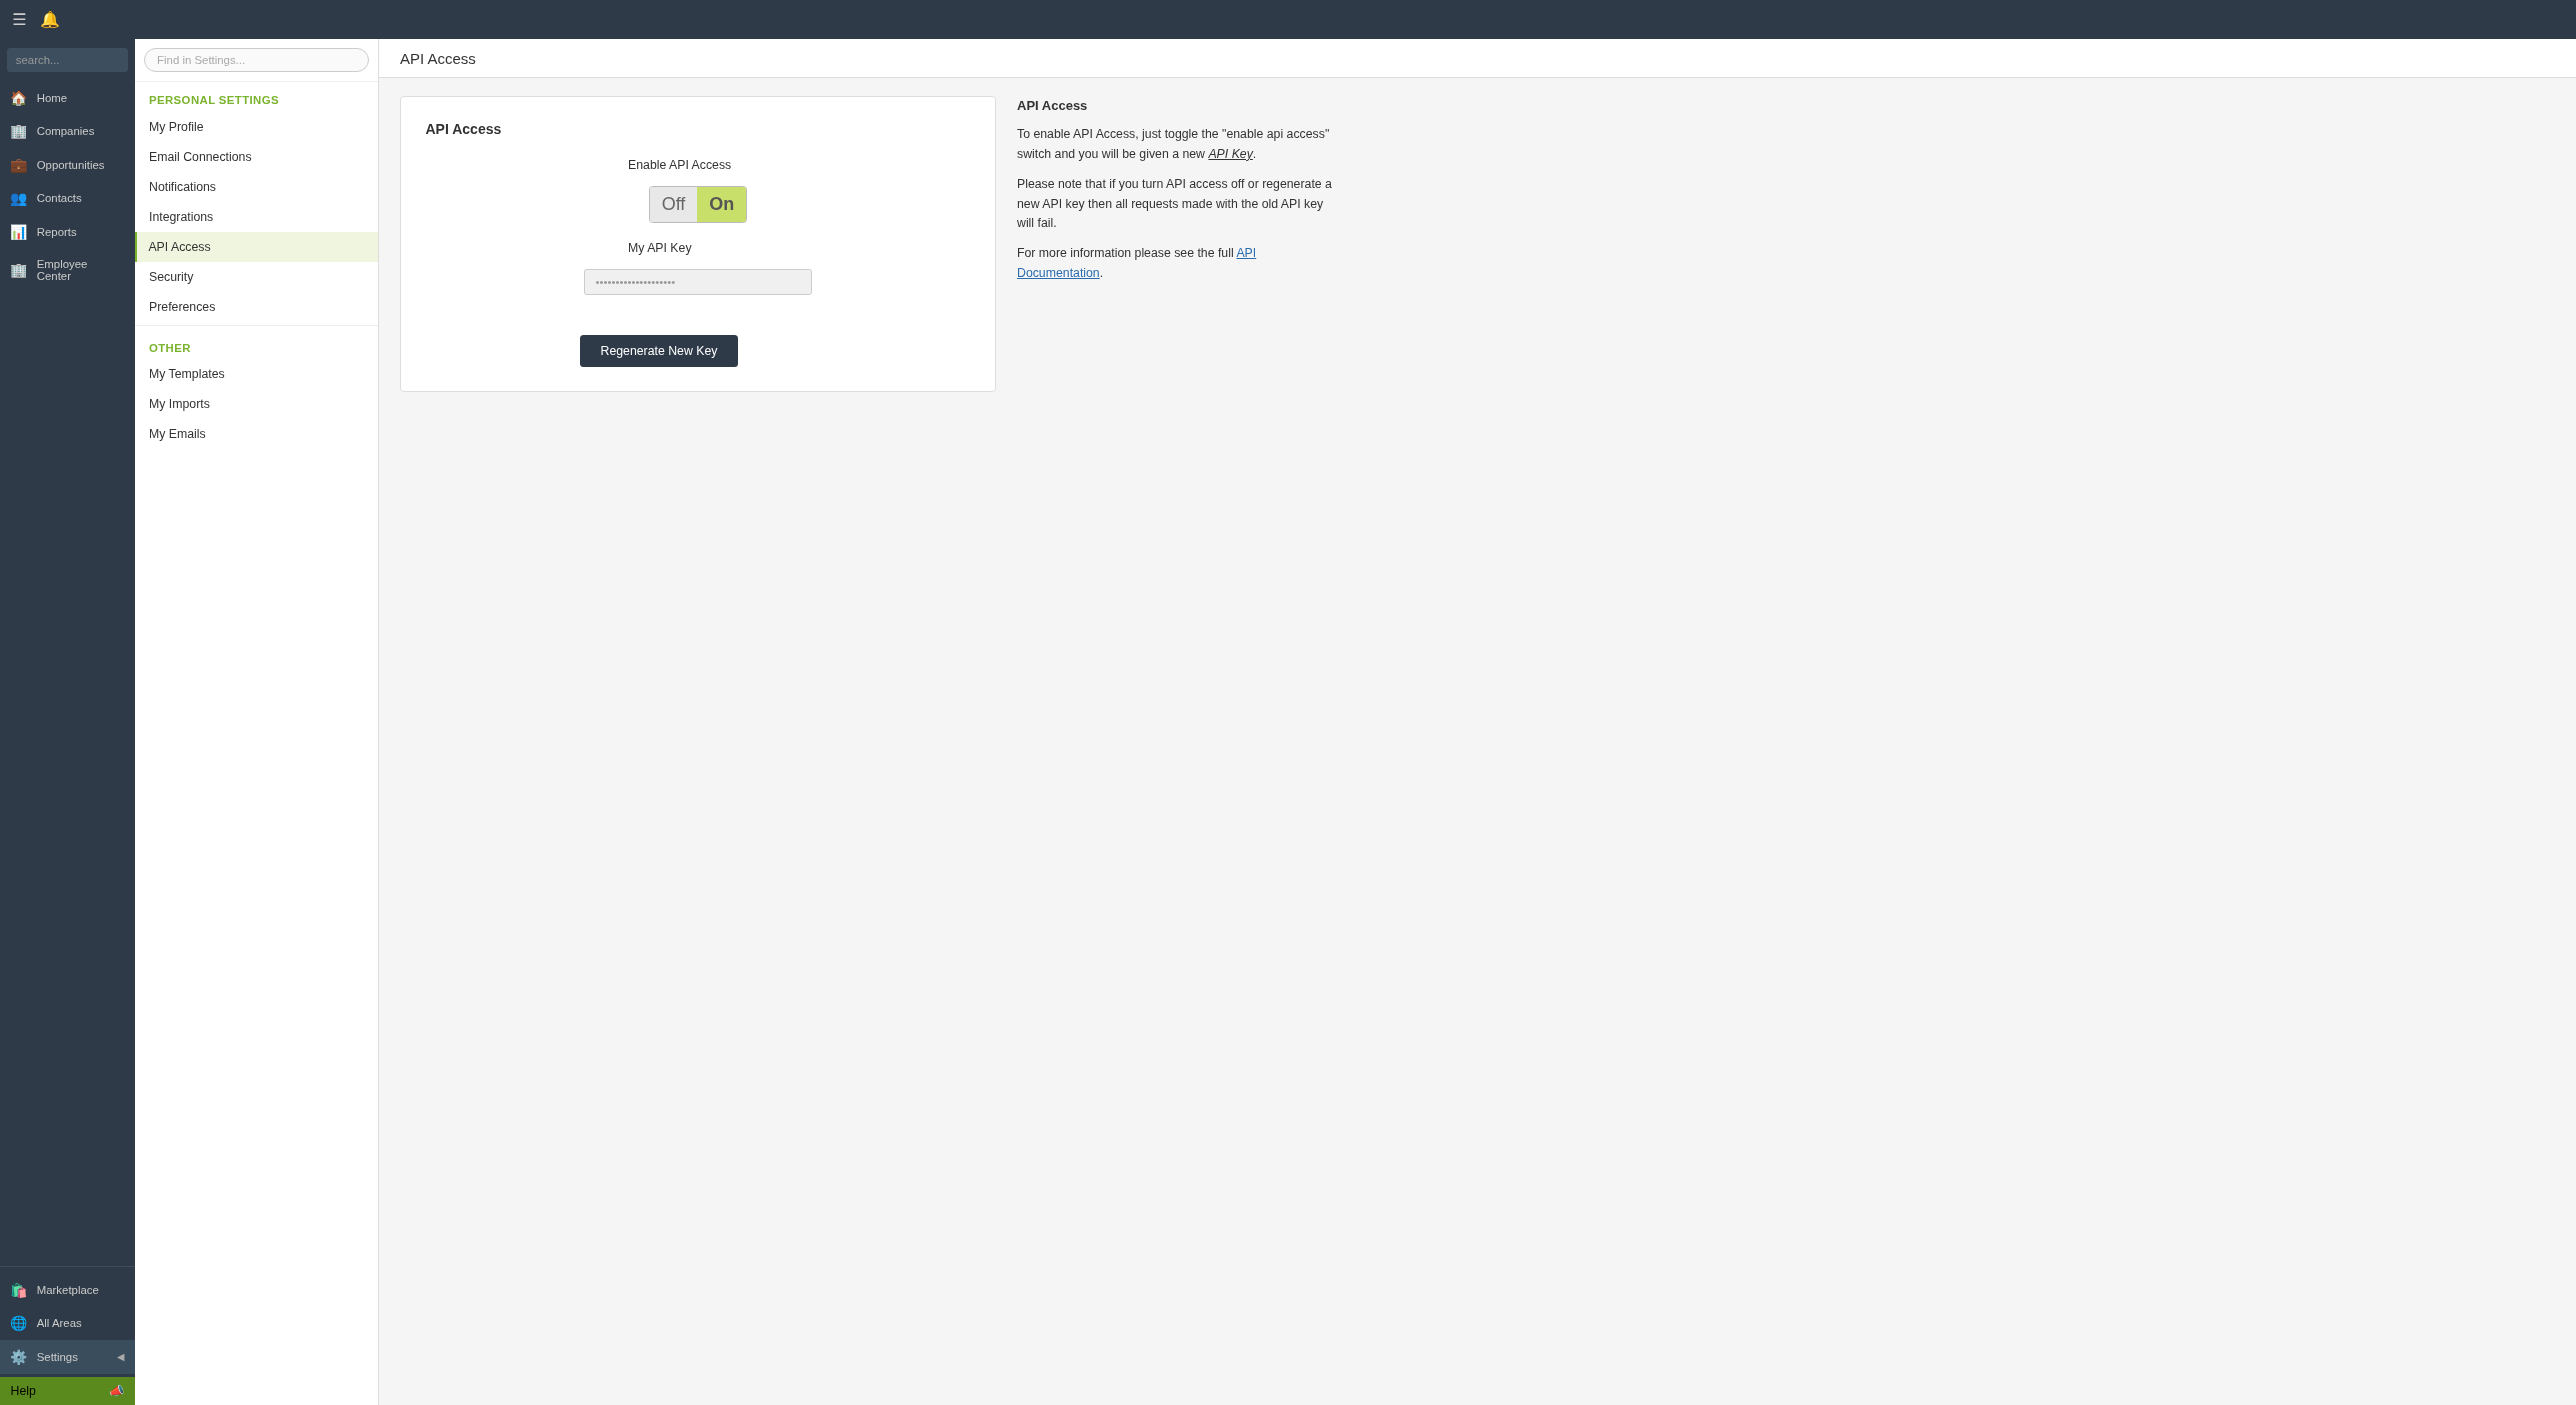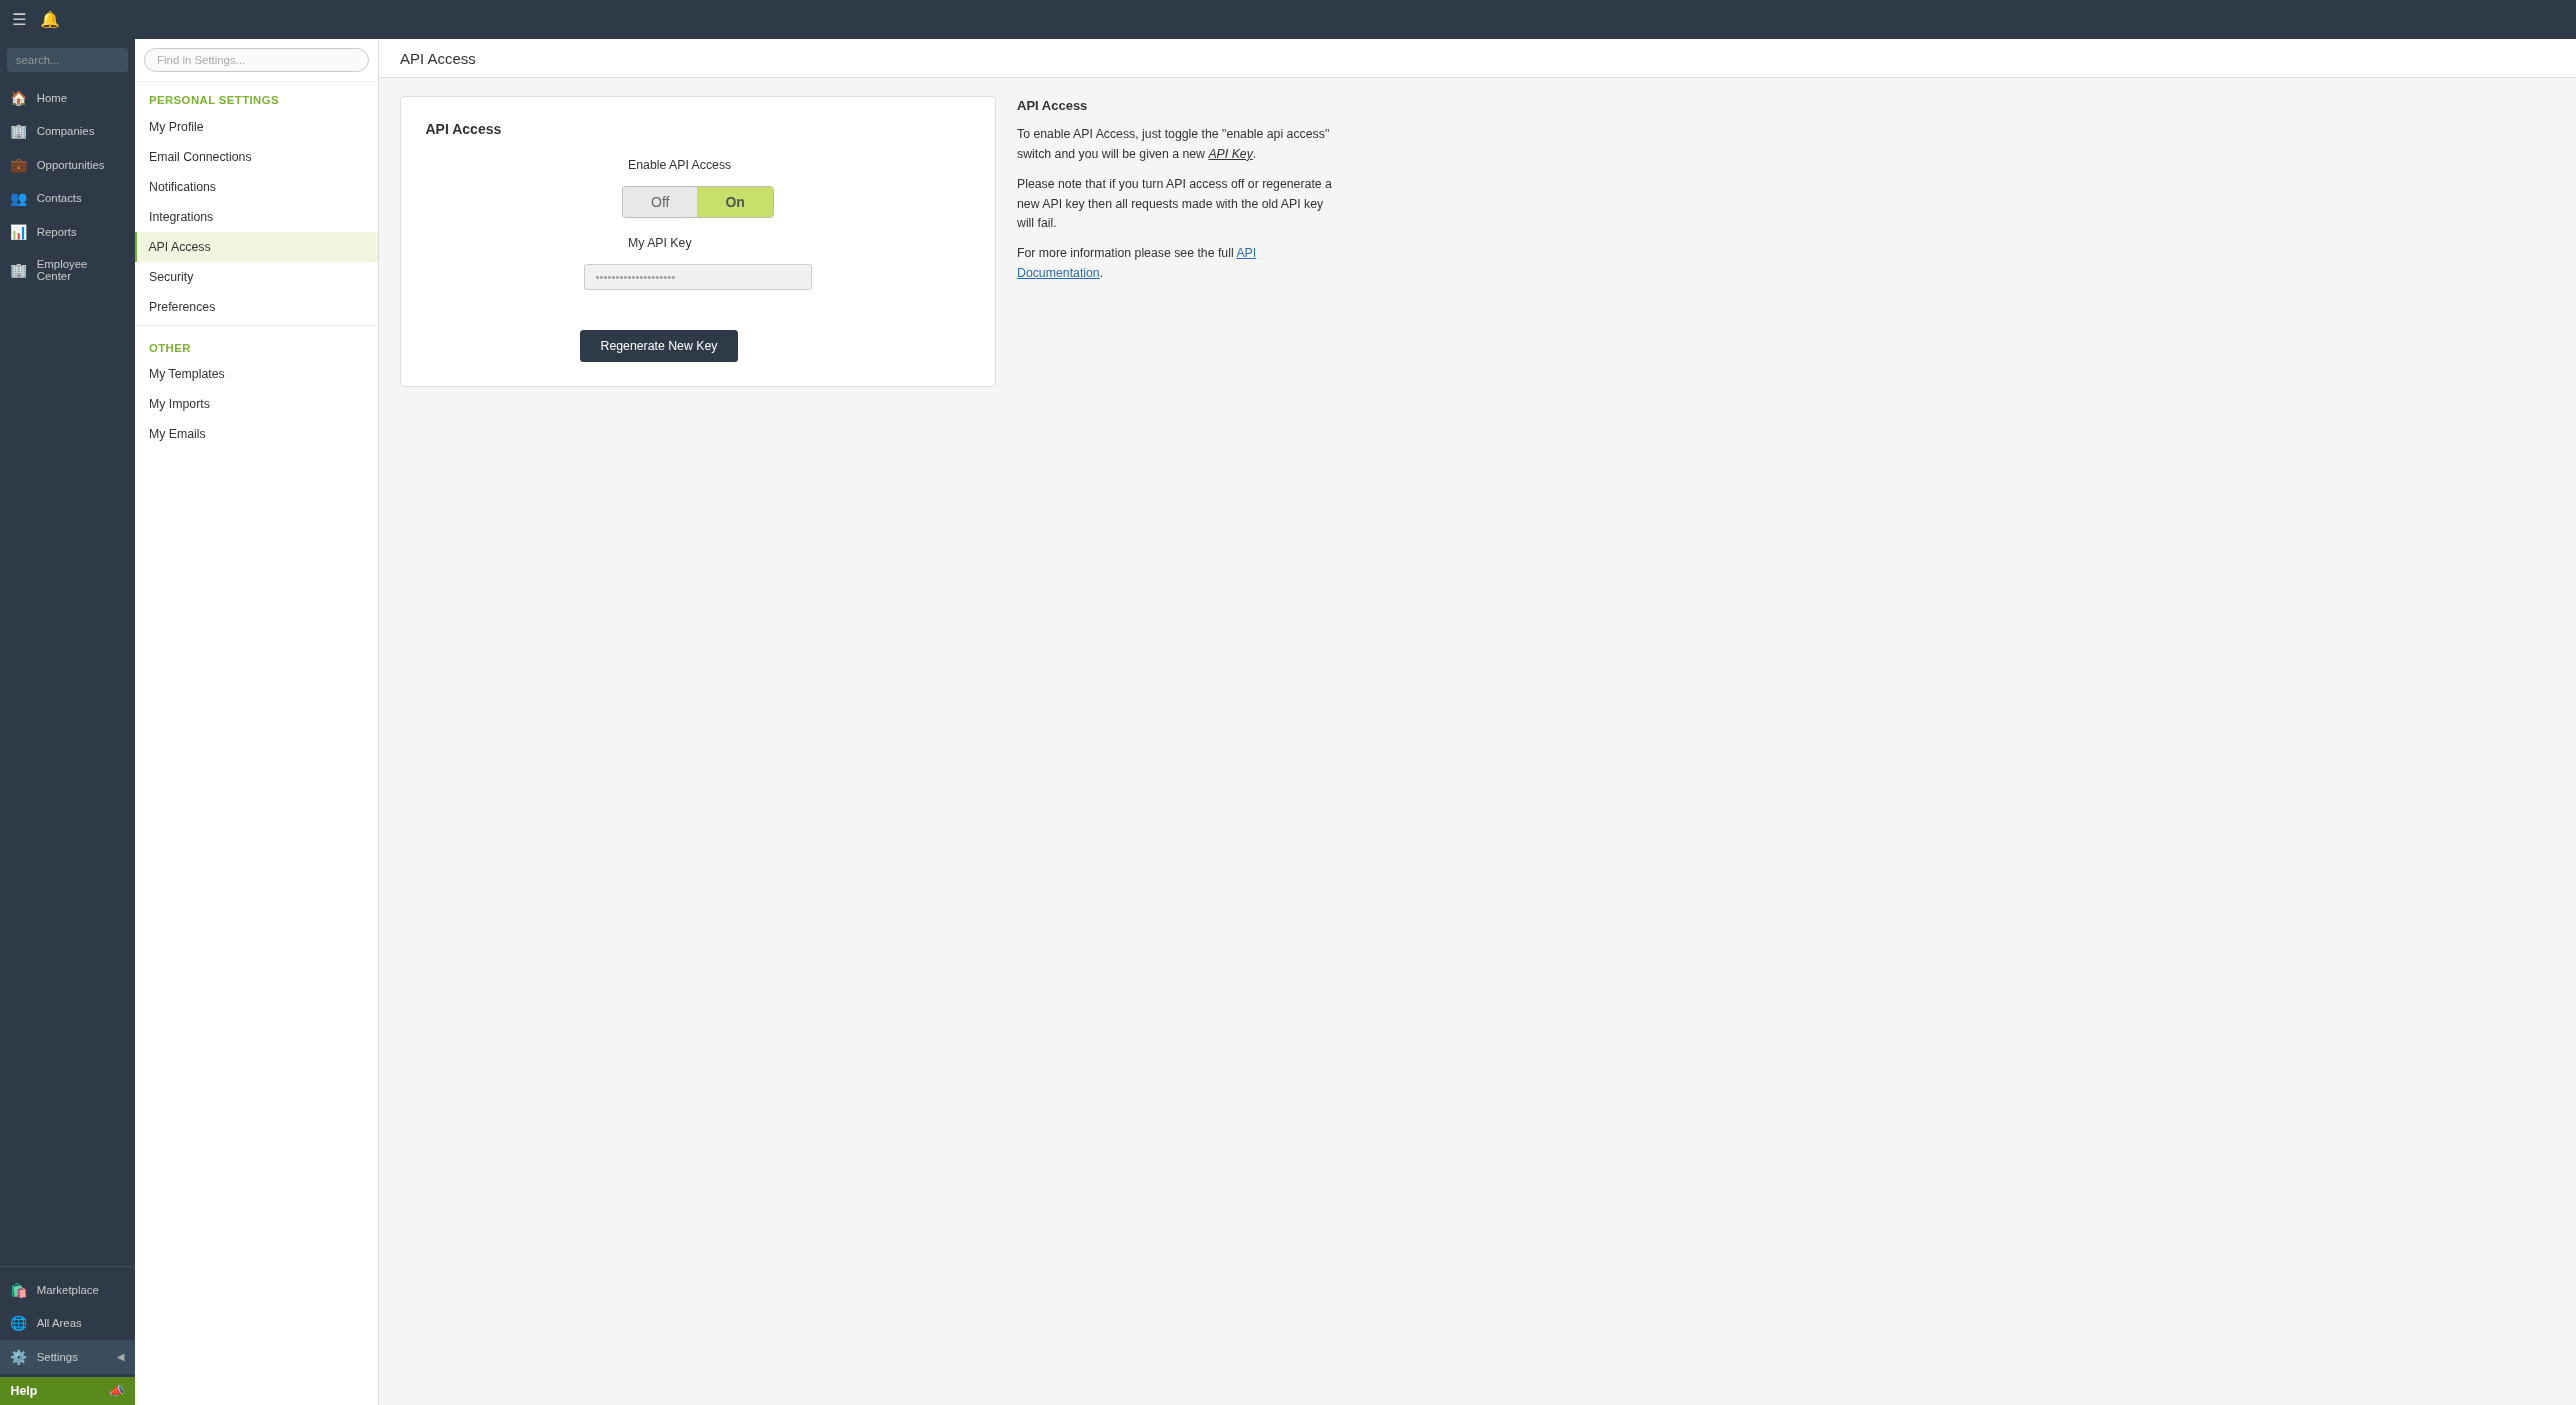--- a/index.html
+++ b/index.html
@@ -61,21 +61,21 @@
     }
     .sidebar-item.active-item { background: #3a4d5c; }
     .help-bar {
       background: #5a8a1e;
       display: flex;
       align-items: center;
       justify-content: space-between;
       padding: 7px 10.5px;
       margin-top: 3.5px;
     }
-    .help-bar span { color: #ffffff; font-size: 12.3px; font-weight: 700; }
+    .help-bar span { color: #000000; font-size: 12.3px; font-weight: 400; }
 
     
     .settings-sidebar {
       width: 244px;
       background: #fff;
       border-right: 0.9px solid #ddd;
       overflow-y: auto;
       flex-shrink: 0;
     }
     .settings-search-bar {
@@ -167,22 +167,22 @@
       width: 140px;
       flex-shrink: 0;
     }
     .toggle-group {
       display: flex;
       border: 0.9px solid #bbb;
       border-radius: 3.5px;
       overflow: hidden;
     }
     .toggle-btn {
-      padding: 7px 28px;
-      font-size: 14px;
+      padding: 7px 12px;
+      font-size: 18px;
       cursor: pointer;
       border: none;
       background: #e8e8e8;
       color: #666;
     }
     .toggle-btn.active {
       background: #c8df6a;
       color: #555;
       font-weight: 600;
     }

